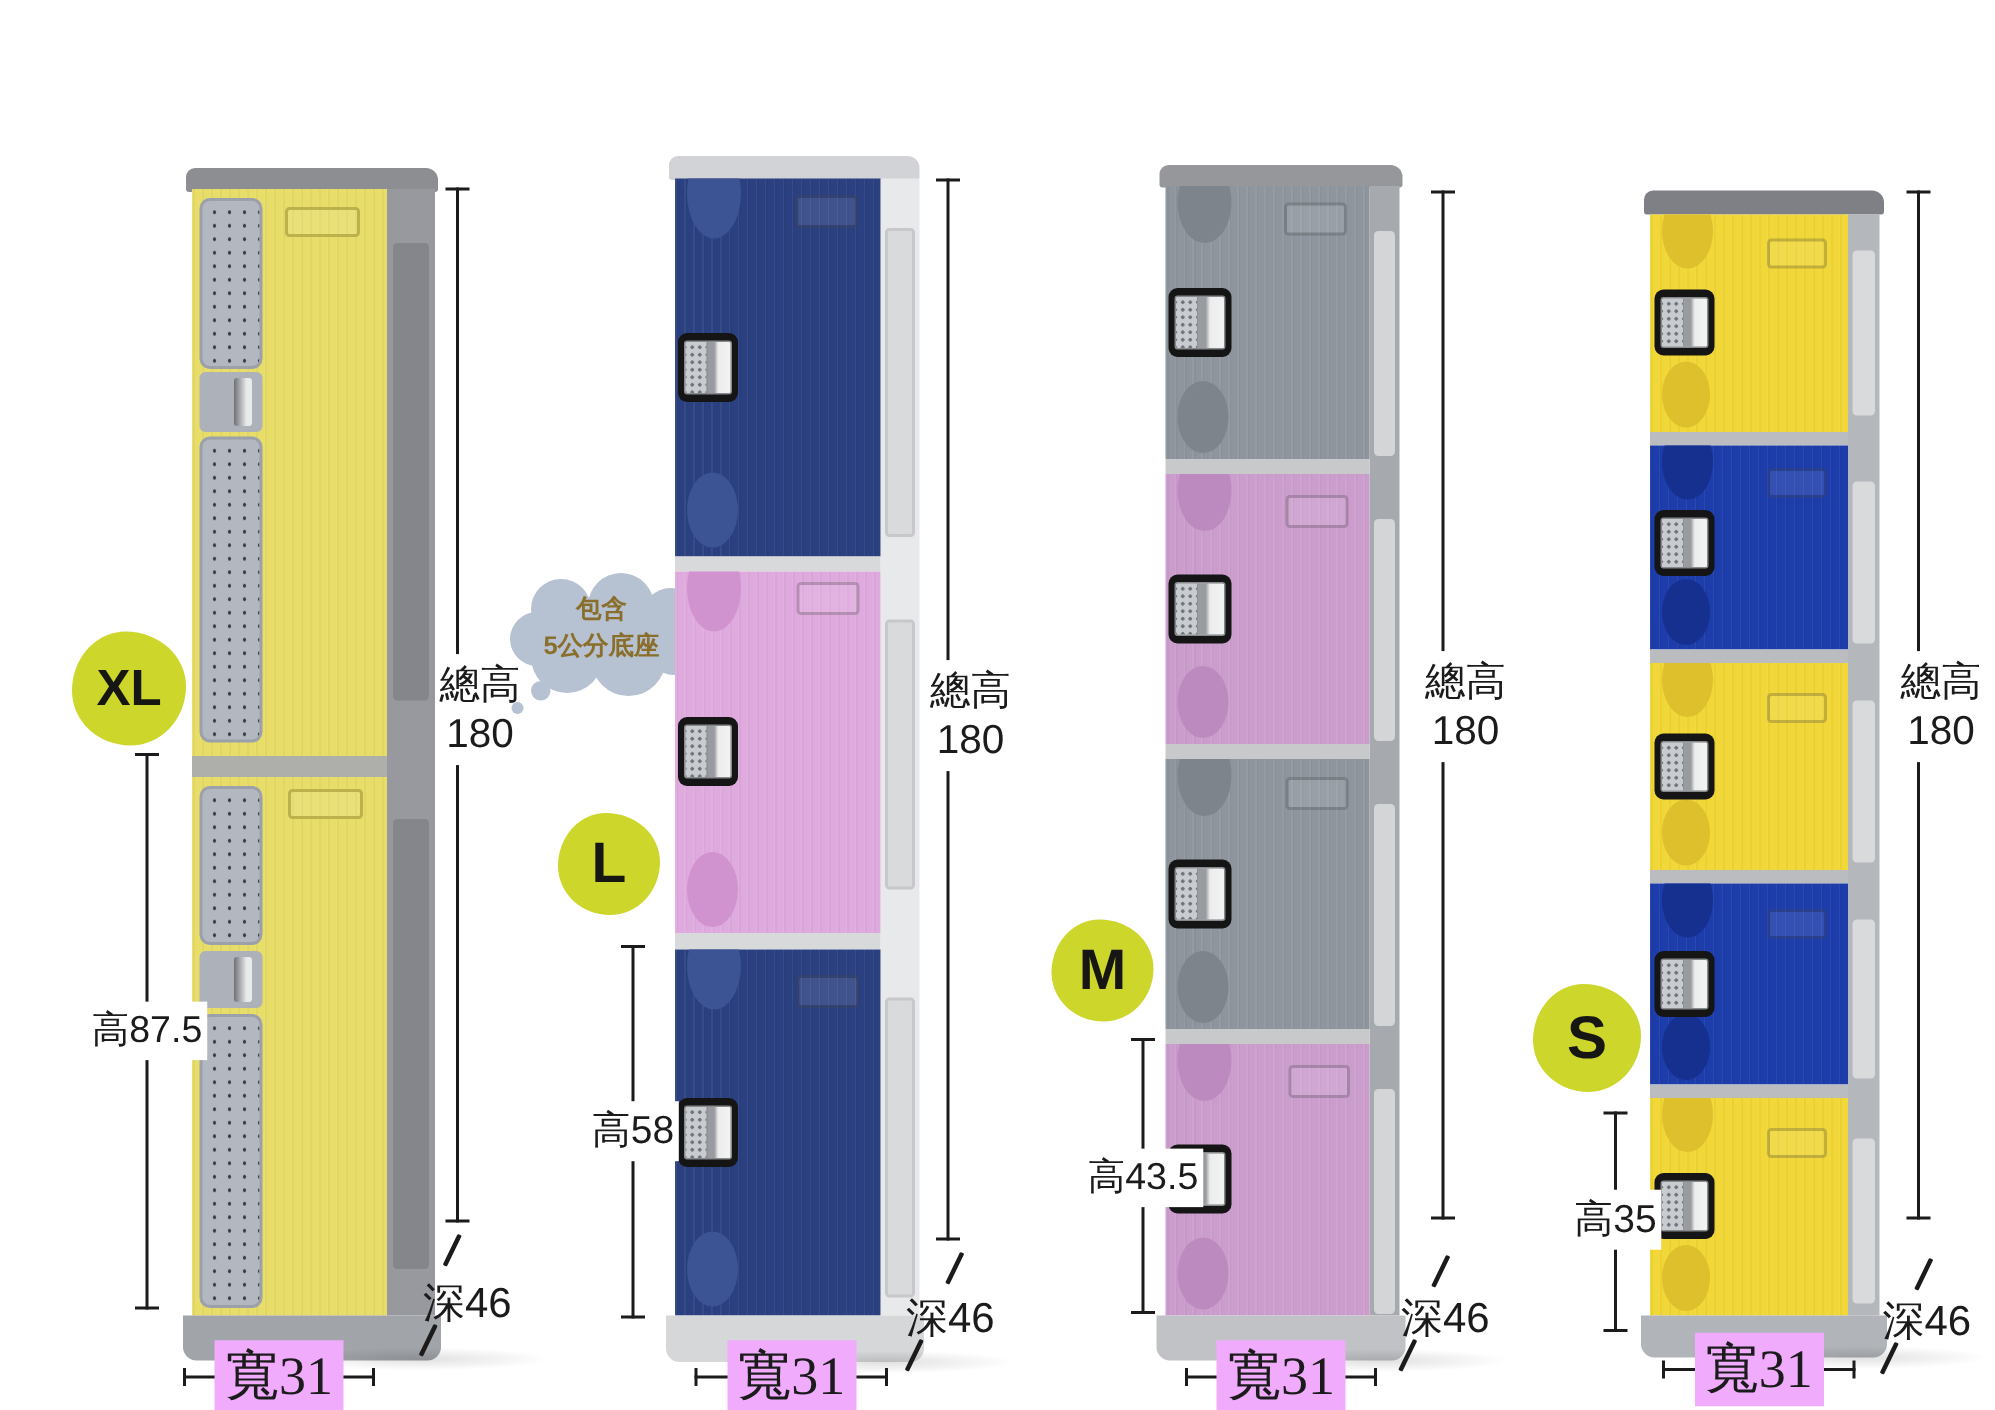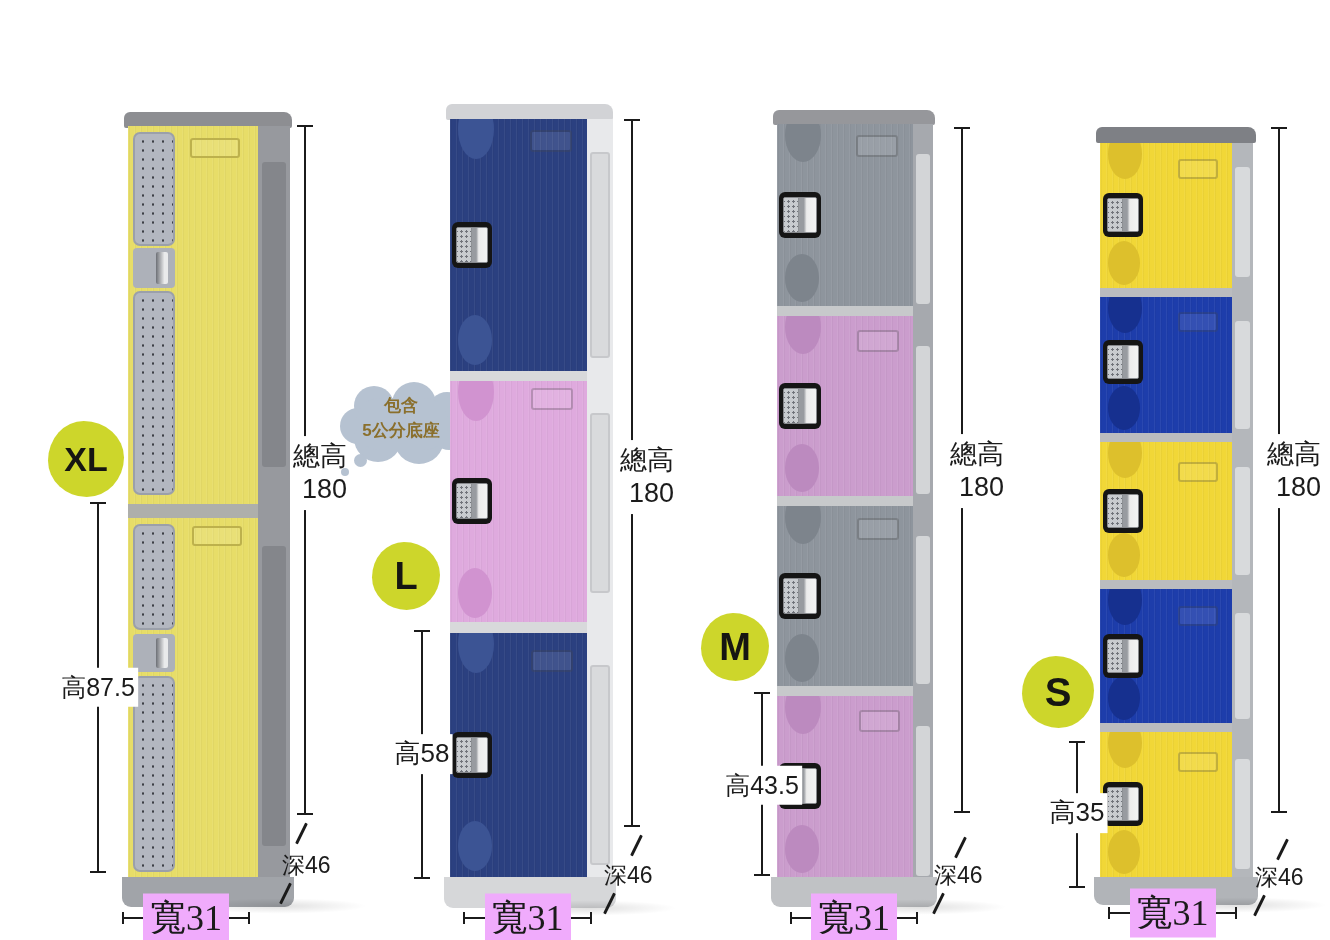--- a/index.html
+++ b/index.html
@@ -38,29 +38,29 @@
   .c-mpink{background:#cb9dcd;} .c-mpink .bump{background:#bc8abf;}
   .c-syellow{background:#f1d737;} .c-syellow .bump{background:#ddc02c;}
   .c-sblue{background:#1d3dab;} .c-sblue .bump{background:#16308f;}
 
   
   .vdim{position:absolute;width:2px;background:#1b1b1b;}
   .vdim::before,.vdim::after{content:"";position:absolute;left:50%;transform:translateX(-50%);width:16px;height:2px;background:#1b1b1b;}
   .vdim::before{top:0;} .vdim::after{bottom:0;}
   .vlabel{position:absolute;left:50%;transform:translate(-50%,-50%);background:#fff;
     padding:4px 3px;font-size:26px;white-space:nowrap;text-align:center;line-height:1.22;}
-  .vlabel.shift-r{transform:translate(calc(-50% + 15px),-50%);text-align:right;}
+  .vlabel.shift-r{transform:translate(calc(-50% + 15px),-50%);}
   .hdim{position:absolute;height:2px;background:#1b1b1b;}
   .hdim::before,.hdim::after{content:"";position:absolute;top:50%;transform:translateY(-50%);height:12px;width:2px;background:#1b1b1b;}
   .hdim::before{left:0;} .hdim::after{right:0;}
   .hlabel{position:absolute;left:50%;top:50%;transform:translate(-50%,-50%);background:#f0abfc;
     padding:0 7px;font-size:36px;white-space:nowrap;font-family:Liberation Serif, serif;}
   .ddim{position:absolute;}
   .dtick{position:absolute;width:3px;height:23px;background:#1b1b1b;border-radius:1px;transform:rotate(26deg);}
-  .dlabel{position:absolute;font-size:23px;white-space:nowrap;}
+  .dlabel{position:absolute;font-size:28px;white-space:nowrap;}
 
   
   .badge{position:absolute;background:#cdd62b;border-radius:47% 53% 49% 51% / 52% 48% 52% 48%;
     display:flex;align-items:center;justify-content:center;font-weight:800;color:#161612;}
   .bubble{position:absolute;}
   .bubble .c{position:absolute;background:#b6c2d1;border-radius:50%;}
   .bubble .body{position:absolute;background:#b6c2d1;border-radius:24px;}
   .bubble .txt{position:absolute;width:100%;text-align:center;color:#8a6f2c;font-weight:700;}
 </style>
 </head>

